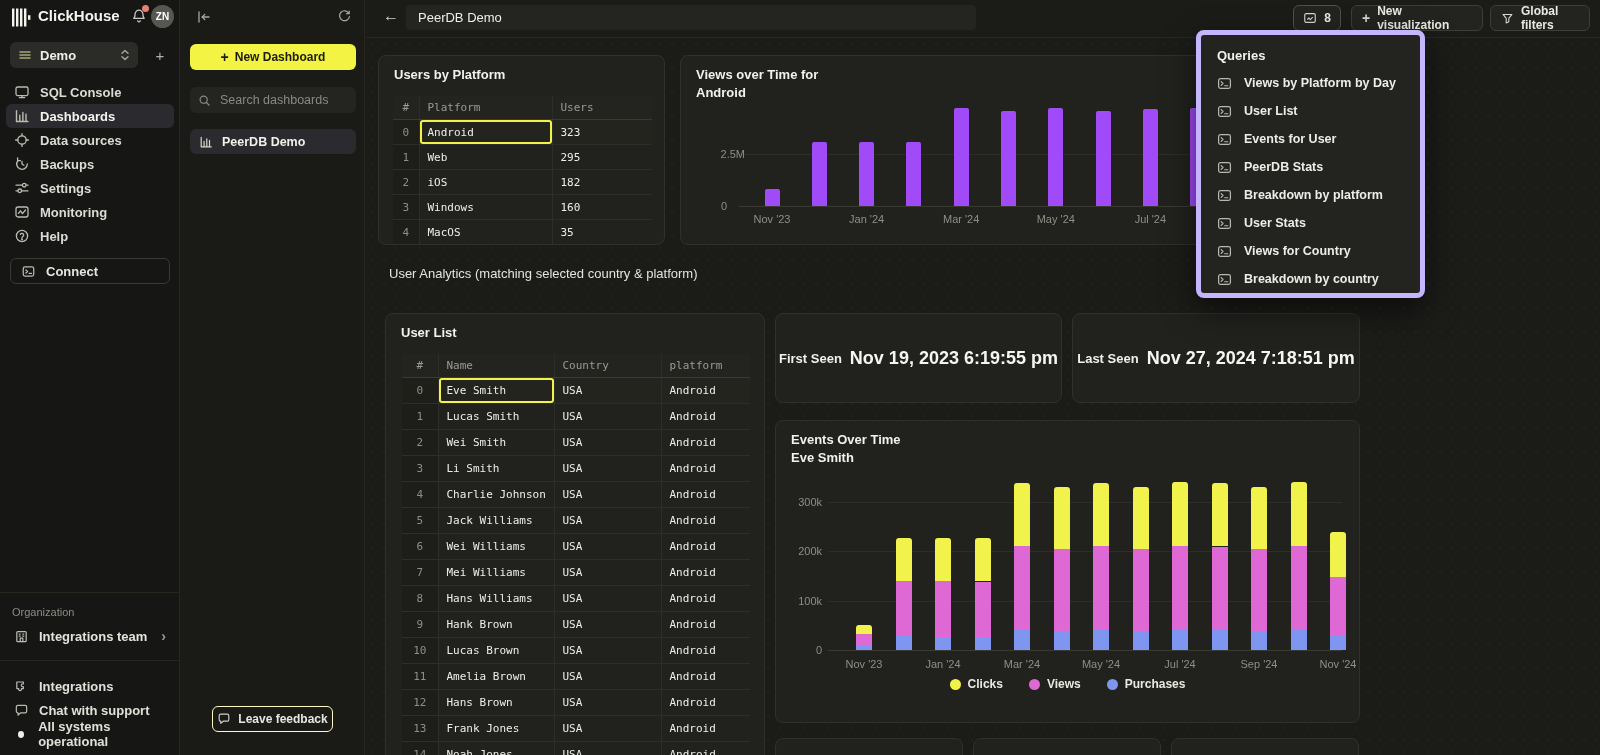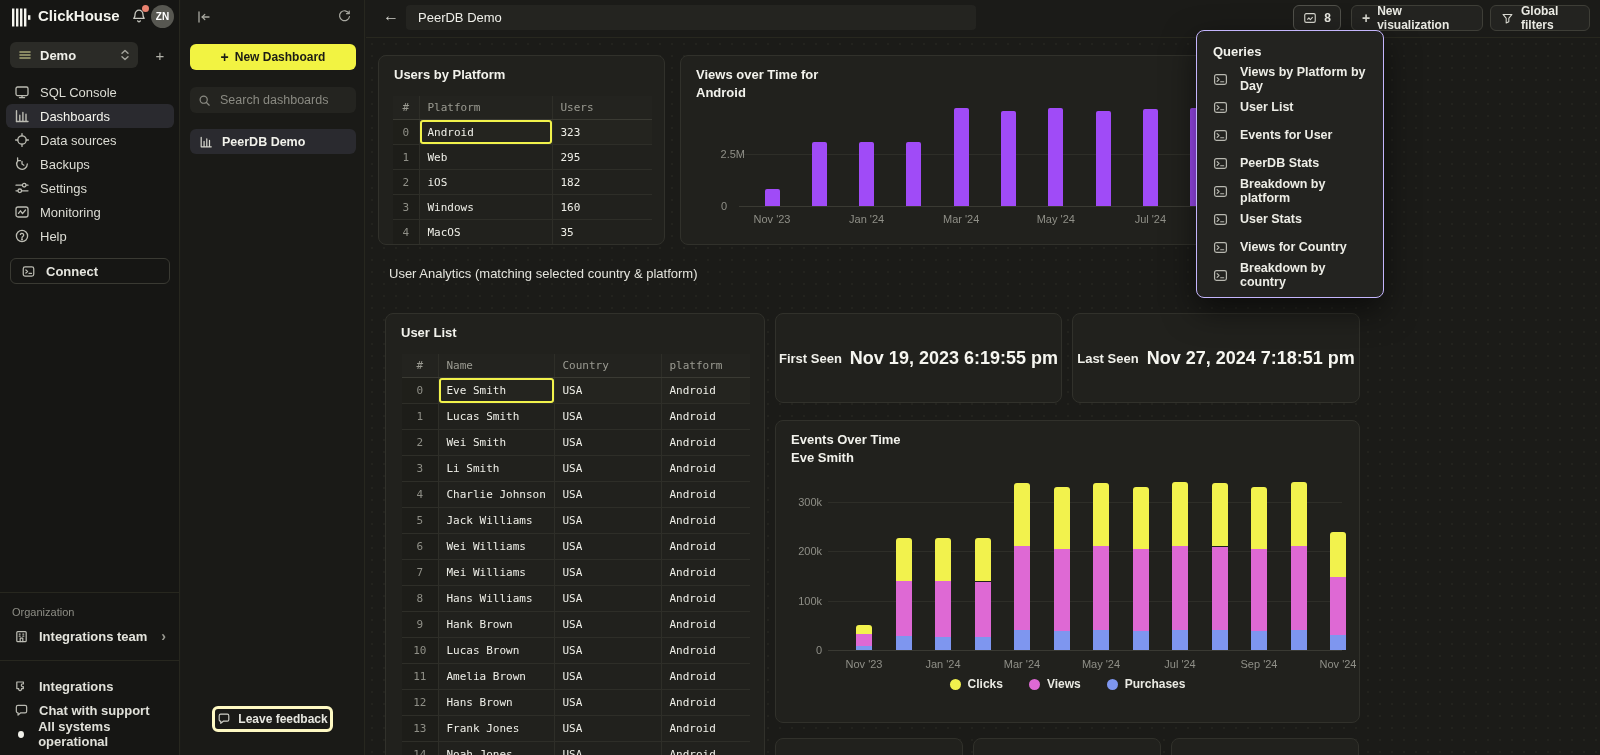--- a/index.html
+++ b/index.html
@@ -18,21 +18,21 @@
   .bell-dot{position:absolute;left:142px;top:5px;width:7px;height:7px;border-radius:50%;background:#e8816f}
   .avatar{position:absolute;left:151px;top:5px;width:23px;height:23px;border-radius:50%;background:#575751;
           color:#fff;font-size:10px;font-weight:bold;display:flex;align-items:center;justify-content:center}
   .ws-select{position:absolute;left:10px;top:42px;width:128px;height:26px;background:#2b2b27;border-radius:6px;
              display:flex;align-items:center;gap:8px;padding:0 8px;box-sizing:border-box;cursor:pointer}
   .ws-label{font-size:13px;font-weight:bold;color:#efefe9;flex:1}
   .ws-plus{position:absolute;left:148px;top:44px;width:24px;height:22px;color:#b3b3ab;font-size:15px;
            display:flex;align-items:center;justify-content:center;cursor:pointer}
   .nav{position:absolute;left:6px;top:80px;width:168px}
   .nav-item{height:24px;display:flex;align-items:center;gap:10px;padding:0 8px;border-radius:6px;
-            font-size:13px;font-weight:400;color:#dcdcd4;cursor:pointer}
+            font-size:13px;font-weight:700;color:#dcdcd4;cursor:pointer}
   .nav-item .ico{color:#bcbcb3}
   .nav-item.active{background:#2a2a2f;color:#f4f4ee}
   .connect-btn{position:absolute;left:10px;top:258px;width:160px;height:26px;border:1px solid #3a3a33;border-radius:6px;
                box-sizing:border-box;display:flex;align-items:center;gap:10px;padding:0 10px;font-size:13px;font-weight:600;
                color:#e6e6df;cursor:pointer}
   .side-div{position:absolute;left:0;width:180px;height:1px;background:#27271f}
   .org-label{position:absolute;left:12px;top:606px;font-size:11px;color:#8d8d85}
   .team-item{position:absolute;left:6px;top:624px;width:168px;height:24px;display:flex;align-items:center;gap:10px;
              padding:0 8px;box-sizing:border-box;font-size:13px;font-weight:600;color:#e3e3dc;cursor:pointer}
   .team-item .chev{margin-left:auto;color:#9a9a92;font-size:14px}
@@ -50,21 +50,21 @@
   .btn-yellow{position:absolute;left:9px;top:44px;width:166px;height:26px;background:#f2f342;border-radius:6px;
               display:flex;align-items:center;justify-content:center;gap:6px;color:#1c1c15;font-size:12px;font-weight:bold;cursor:pointer}
   .searchbox{position:absolute;left:9px;top:87px;width:166px;height:26px;background:#242420;border-radius:6px;
              display:flex;align-items:center;gap:7px;padding:0 8px;box-sizing:border-box}
   .searchbox input{flex:1;min-width:0;background:transparent;border:none;outline:none;color:#ec4899;font-size:12.5px;
                    font-family:"Liberation Sans",sans-serif}
   .searchbox input::placeholder{color:#8a8a82}
   .dash-item{position:absolute;left:9px;top:129px;width:166px;height:25px;background:#2a2a2f;border-radius:6px;
              display:flex;align-items:center;gap:9px;padding:0 9px;box-sizing:border-box;font-size:12.5px;font-weight:600;
              color:#f1f1ea;cursor:pointer}
-  .feedback-btn{position:absolute;left:212px;top:706px;width:121px;height:26px;border:3px solid #fef9c3;border-radius:6px;
+  .feedback-btn{position:absolute;left:212px;top:706px;width:121px;height:26px;border:1px solid #fef9c3;border-radius:6px;
                 box-sizing:border-box;display:flex;align-items:center;justify-content:center;gap:7px;font-size:12px;
                 font-weight:600;color:#e6e6df;cursor:pointer}
 
   
   .topbar{position:absolute;left:366px;top:0;width:1234px;height:37px;border-bottom:1px solid #28281f}
   .back{position:absolute;left:383px;top:7px;font-size:16px;color:#cfcfc8;cursor:pointer}
   .title-input{position:absolute;left:406px;top:5px;width:570px;height:25px;background:#242420;border:none;border-radius:4px;
                color:#efefe9;font-size:13px;padding:0 12px;box-sizing:border-box;outline:none;font-family:"Liberation Sans",sans-serif}
   .tb-btn{position:absolute;top:5px;height:26px;background:#232320;border:1px solid #3e3e37;border-radius:6px;
           box-sizing:border-box;display:flex;align-items:center;justify-content:center;gap:7px;font-size:12px;font-weight:600;
@@ -108,21 +108,21 @@
   .legend{position:absolute;display:flex;justify-content:center;gap:26px;left:0;right:0}
   .lg-item{display:flex;align-items:center;gap:7px;font-size:12px;font-weight:bold;color:#eaeae3}
   .lg-dot{width:11px;height:11px;border-radius:50%}
 
   
   .metric{display:flex;flex-direction:row;align-items:center;justify-content:center;gap:8px}
   .metric .m-label{font-size:13px;font-weight:bold;color:#f0f0ea}
   .metric .m-value{font-size:18px;font-weight:bold;color:#f6f6f0}
 
   
-  .qpop{position:absolute;left:1196px;top:30px;width:188px;height:268px;background:#232320;border:1px solid #c4b5fd;
+  .qpop{position:absolute;left:1196px;top:30px;width:229px;height:268px;background:#232320;border:5px solid #c4b5fd;
         border-radius:8px;box-shadow:0 12px 32px rgba(0,0,0,.55);z-index:50;box-sizing:border-box}
   .q-title{padding:13px 16px 6px;font-size:13px;font-weight:bold;color:#f2f2ec}
   .q-item{display:flex;align-items:center;gap:12px;height:28px;padding:0 16px;font-size:12.5px;font-weight:600;
           color:#ededE6;cursor:pointer}
   .q-item .ico{color:#b8b8b0}
 </style>
 </head>
 <body>
 
 <div class="sidebar">

